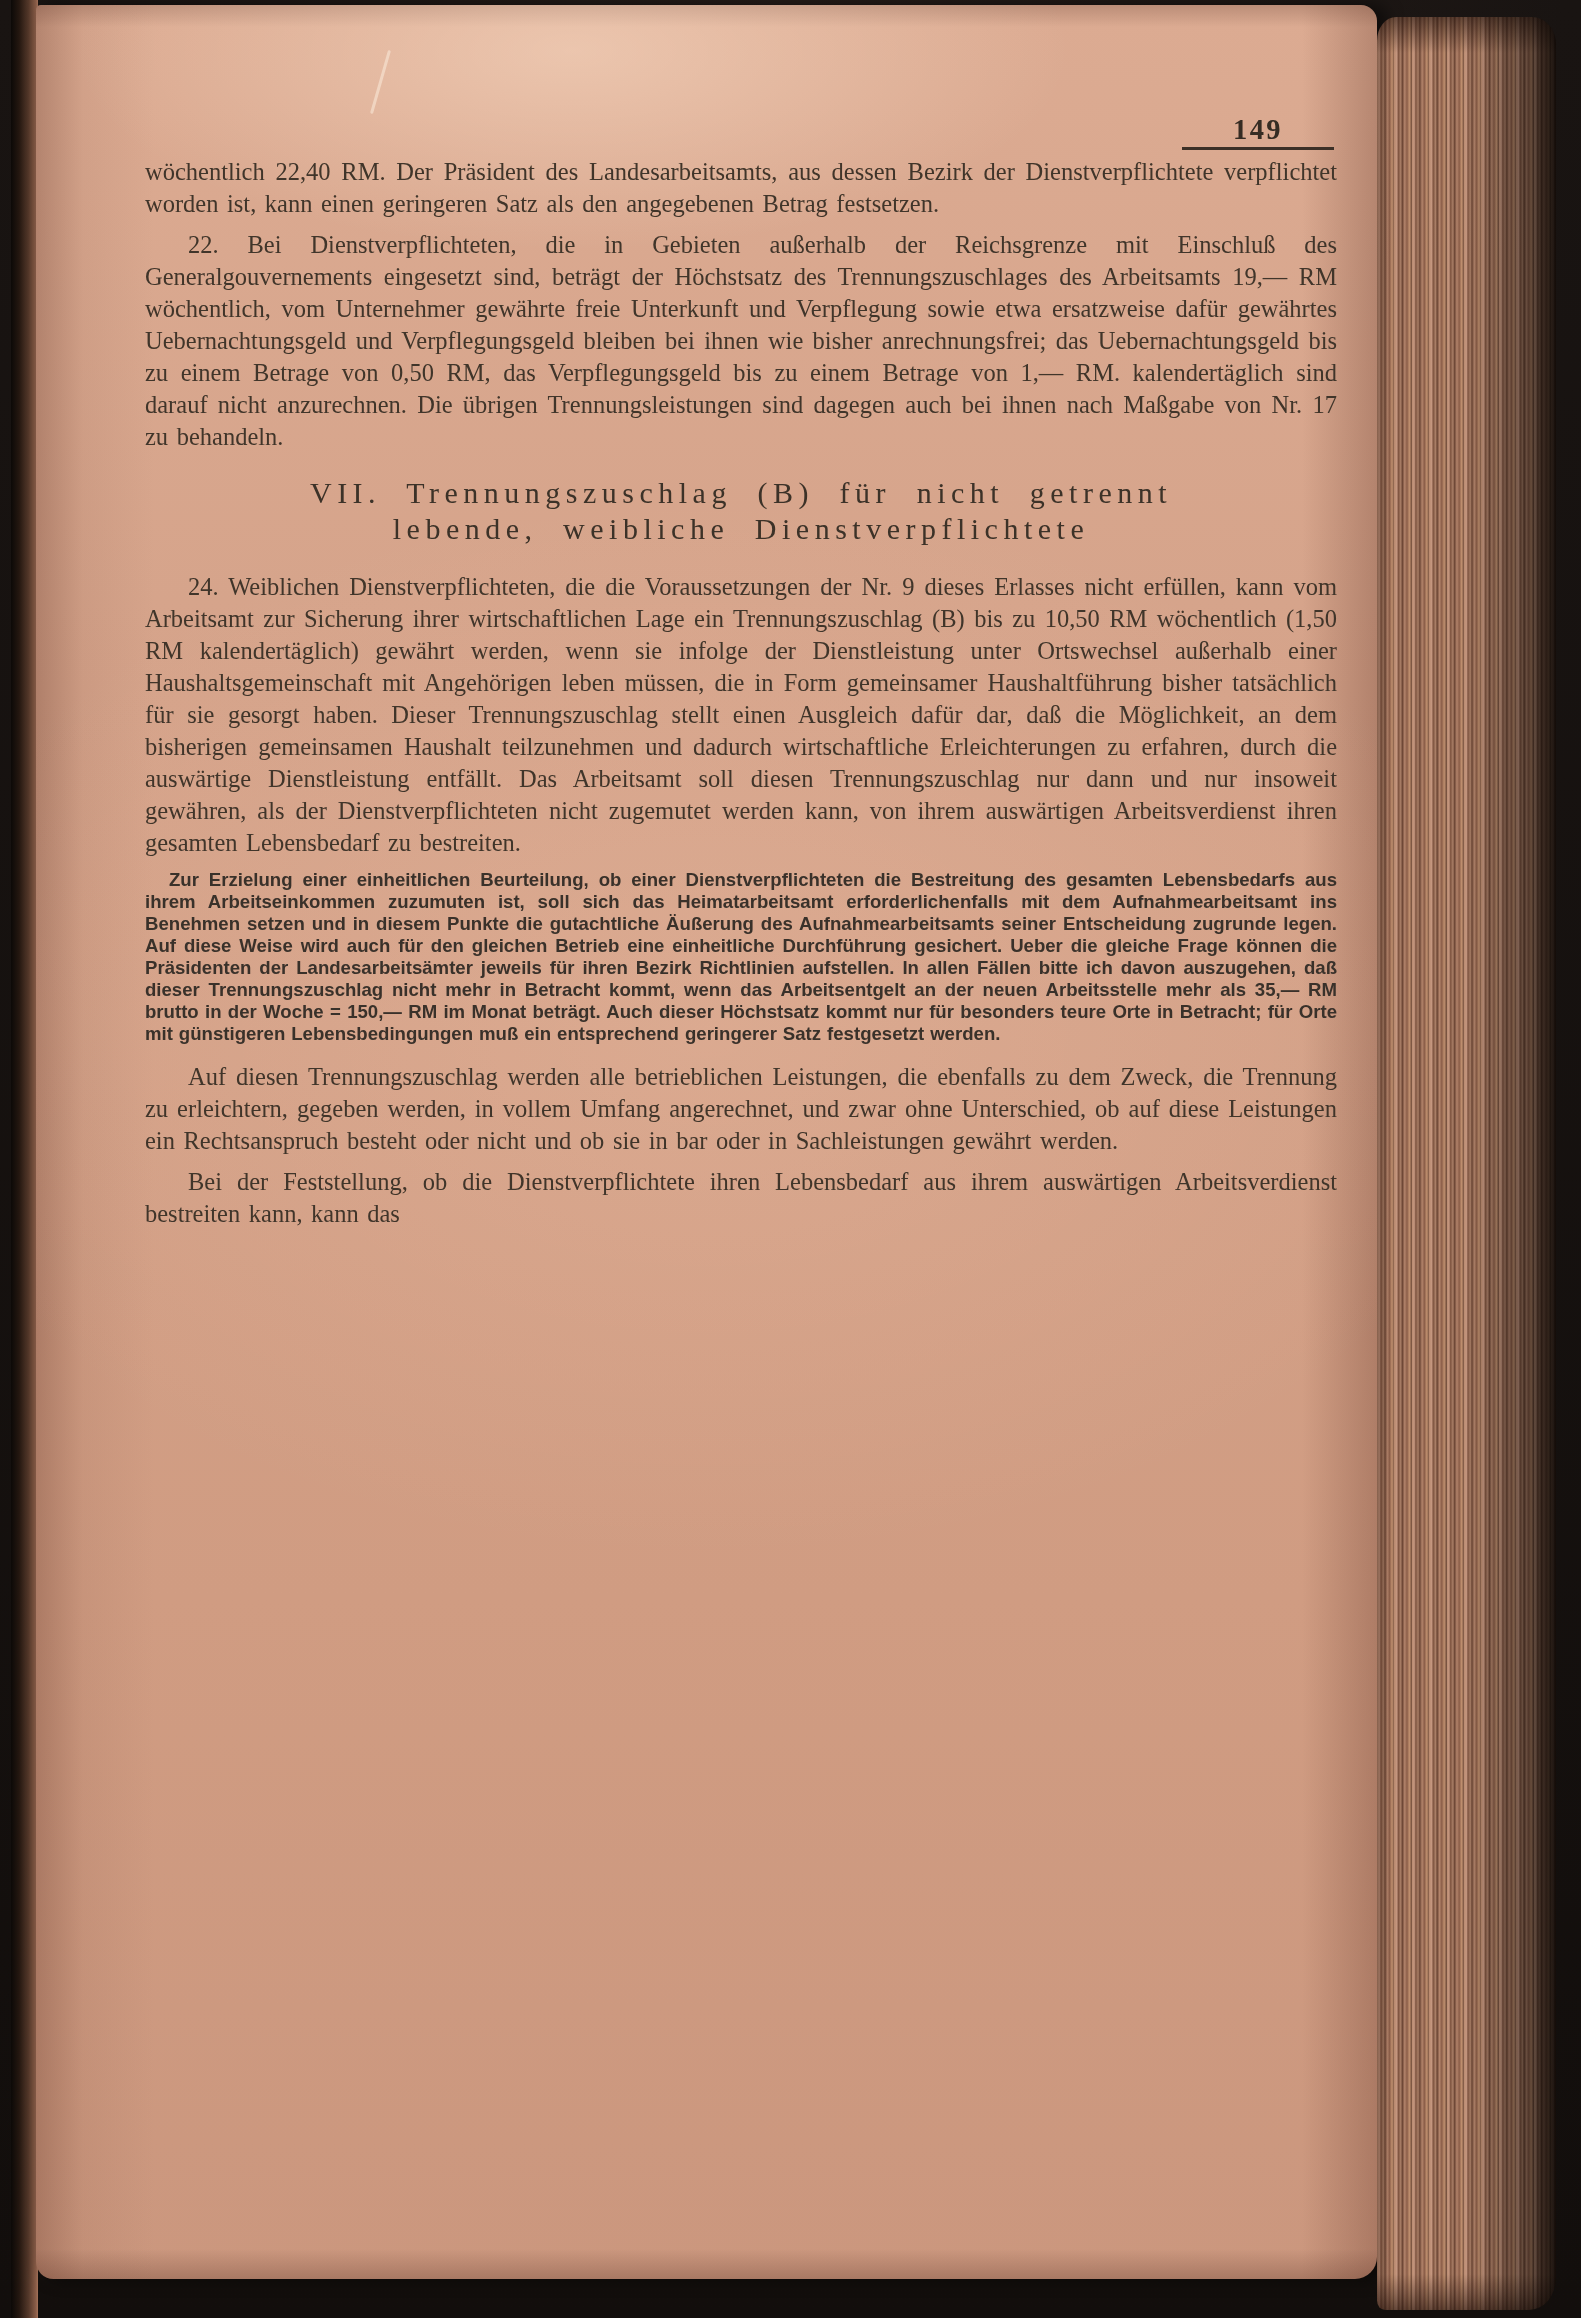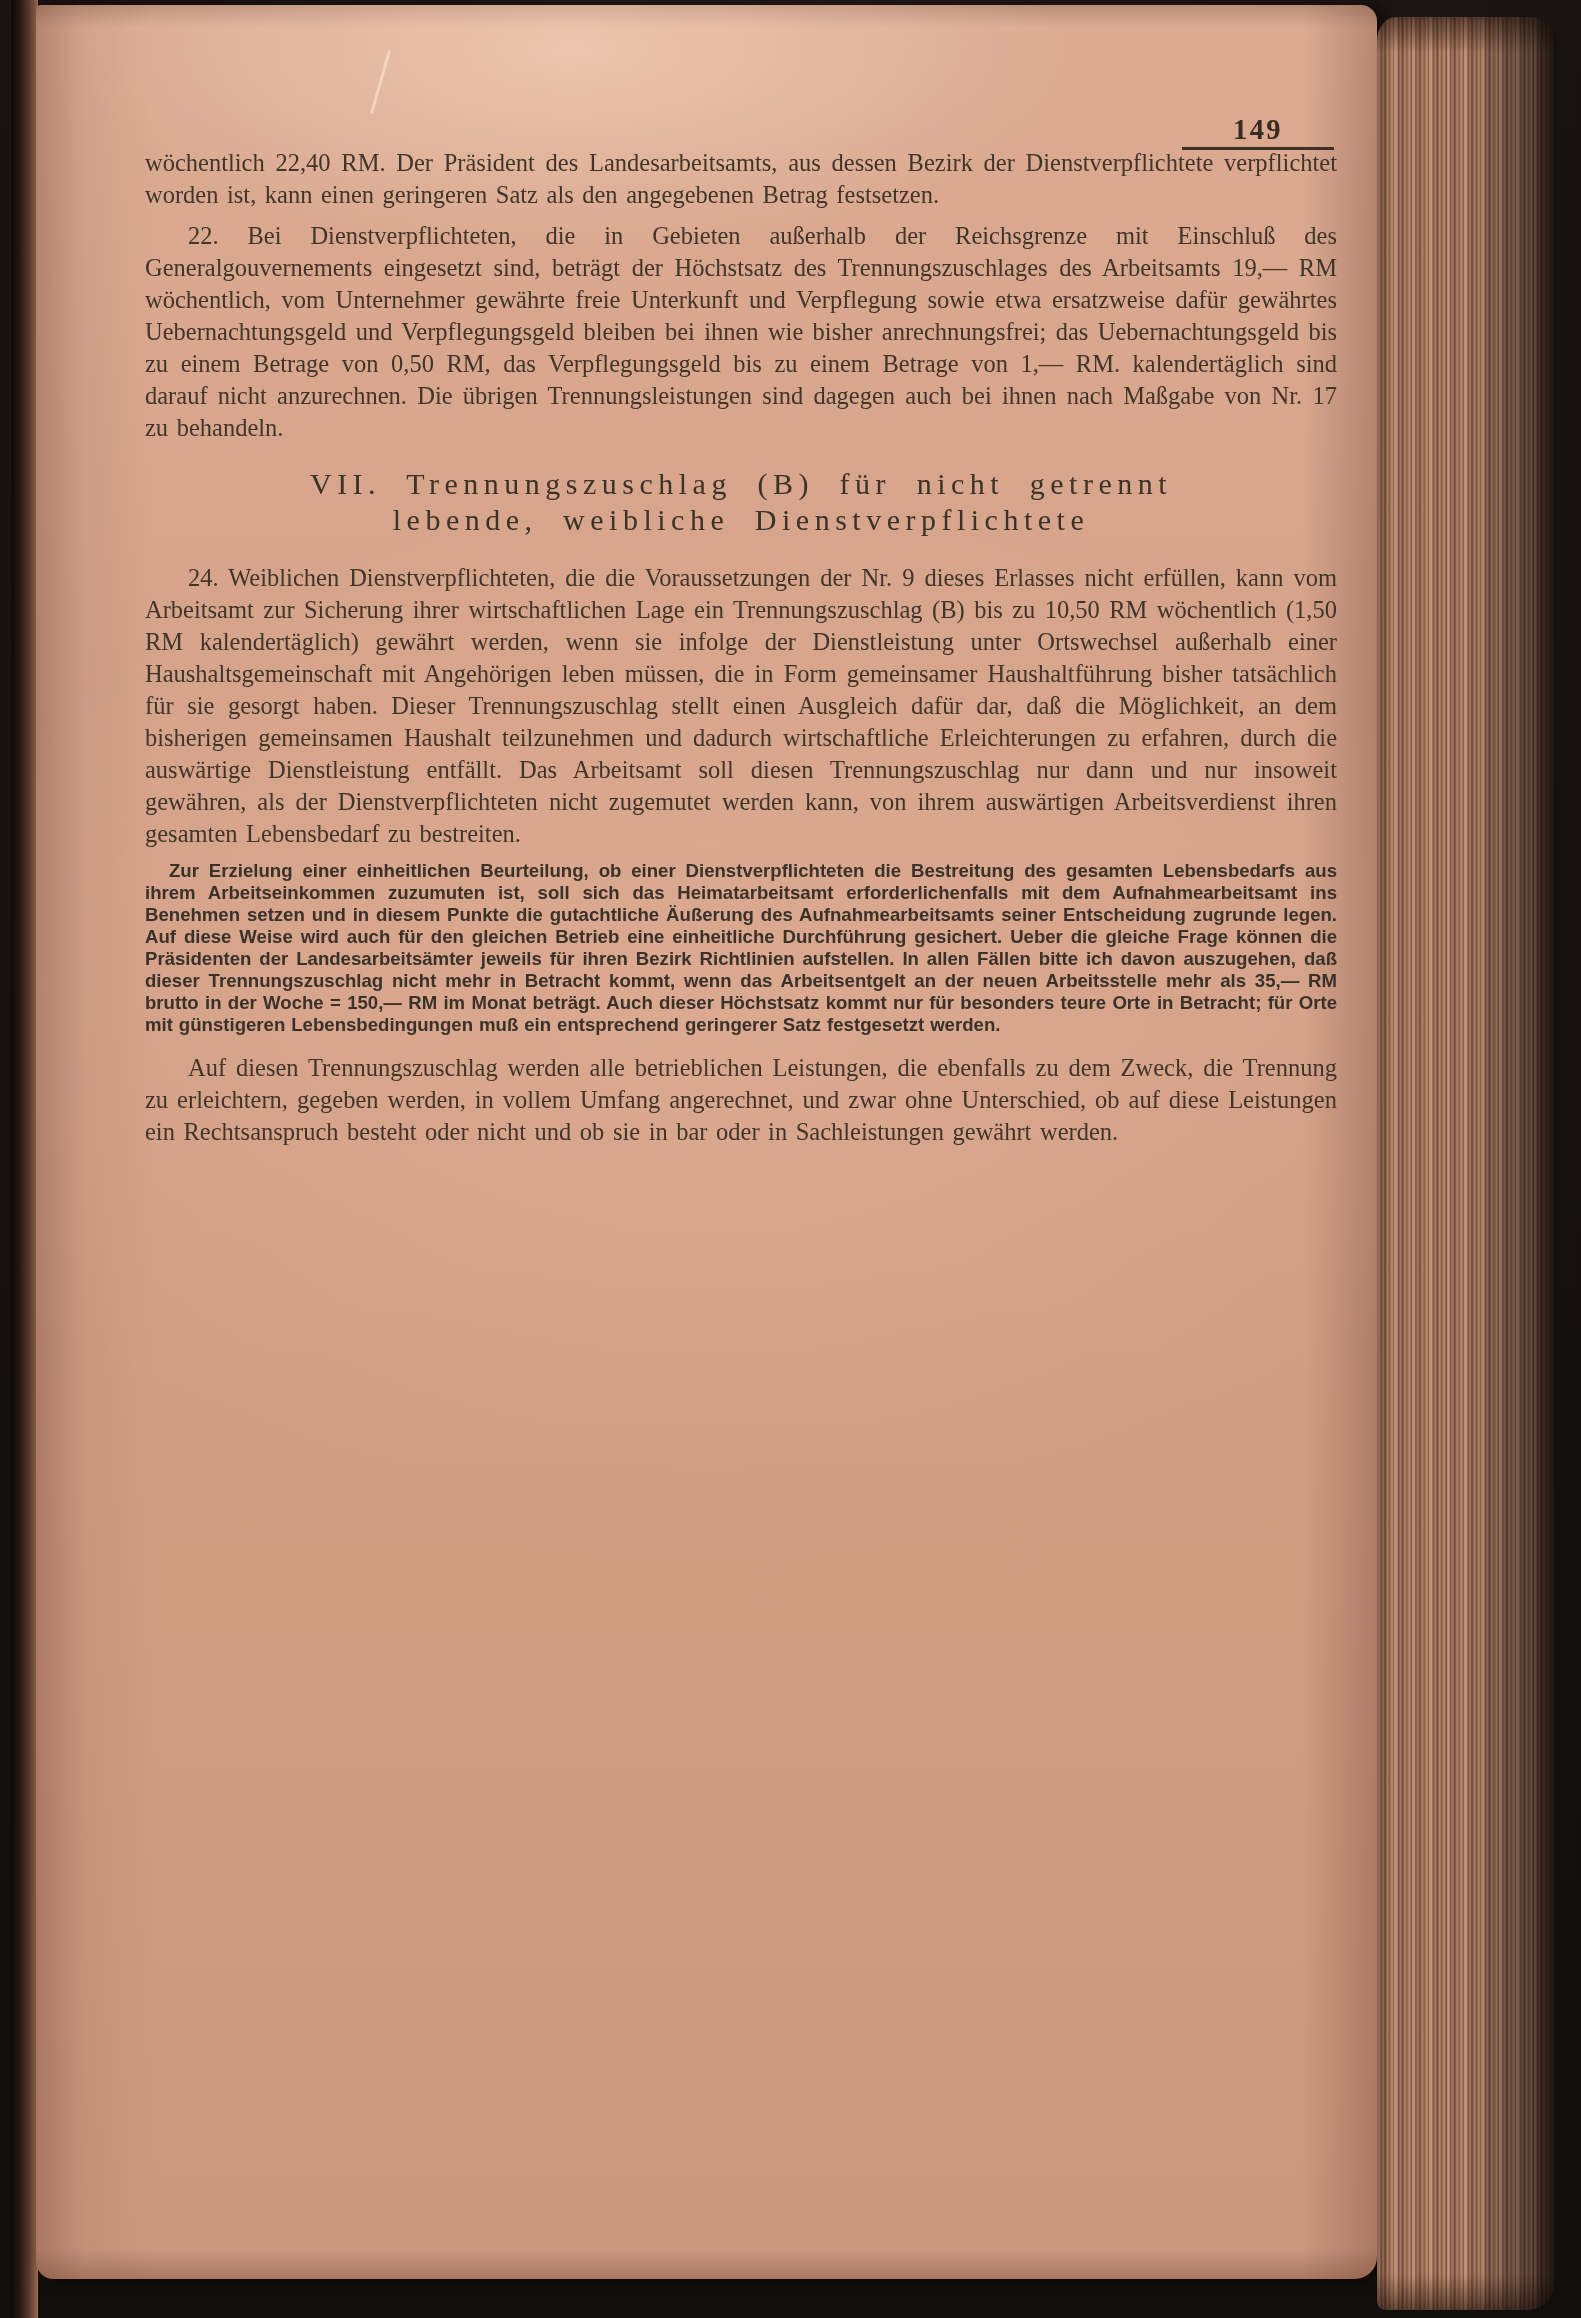--- a/index.html
+++ b/index.html
@@ -75,21 +75,21 @@
     border-bottom: 3.2px solid #3c3027;
   }
   .pagenum {
     font-size: 28.5px;
     font-weight: 600;
     letter-spacing: 2.4px;
     color: #362c23;
   }
   .text-block {
     position: absolute;
-    top: 142px;
+    top: 151px;
     left: 109px;
     width: 1192px;
     color: #40352a;
   }
   .para {
     margin: 0 0 9.5px 0;
     font-size: 24.5px;
     line-height: 32px;
     text-align: justify;
     text-indent: 43px;
@@ -170,20 +170,21 @@
         <span class="hl">VII. Trennungszuschlag (B) für nicht getrennt</span>
         <span class="hl">lebende, weibliche Dienstverpflichtete</span>
       </h2>
 
       <p class="para">24. Weiblichen Dienstverpflichteten, die die Voraussetzungen der Nr. 9 dieses Erlasses nicht erfüllen, kann vom Arbeitsamt zur Sicherung ihrer wirtschaftlichen Lage ein Trennungszuschlag (B) bis zu 10,50 RM wöchentlich (1,50 RM kalendertäglich) gewährt werden, wenn sie infolge der Dienstleistung unter Ortswechsel außerhalb einer Haushaltsgemeinschaft mit Angehörigen leben müssen, die in Form gemeinsamer Haushaltführung bisher tatsächlich für sie gesorgt haben. Dieser Trennungszuschlag stellt einen Ausgleich dafür dar, daß die Möglichkeit, an dem bisherigen gemeinsamen Haushalt teilzunehmen und dadurch wirtschaftliche Erleichterungen zu erfahren, durch die auswärtige Dienstleistung entfällt. Das Arbeitsamt soll diesen Trennungszuschlag nur dann und nur insoweit gewähren, als der Dienstverpflichteten nicht zugemutet werden kann, von ihrem auswärtigen Arbeitsverdienst ihren gesamten Lebensbedarf zu bestreiten.</p>
 
       <p class="small-print">Zur Erzielung einer einheitlichen Beurteilung, ob einer Dienstverpflichteten die Bestreitung des gesamten Lebensbedarfs aus ihrem Arbeitseinkommen zuzumuten ist, soll sich das Heimatarbeitsamt erforderlichenfalls mit dem Aufnahmearbeitsamt ins Benehmen setzen und in diesem Punkte die gutachtliche Äußerung des Aufnahmearbeitsamts seiner Entscheidung zugrunde legen. Auf diese Weise wird auch für den gleichen Betrieb eine einheitliche Durchführung gesichert. Ueber die gleiche Frage können die Präsidenten der Landesarbeitsämter jeweils für ihren Bezirk Richtlinien aufstellen. In allen Fällen bitte ich davon auszugehen, daß dieser Trennungszuschlag nicht mehr in Betracht kommt, wenn das Arbeitsentgelt an der neuen Arbeitsstelle mehr als 35,— RM brutto in der Woche = 150,— RM im Monat beträgt. Auch dieser Höchstsatz kommt nur für besonders teure Orte in Betracht; für Orte mit günstigeren Lebensbedingungen muß ein entsprechend geringerer Satz festgesetzt werden.</p>
 
       <p class="para">Auf diesen Trennungszuschlag werden alle betrieblichen Leistungen, die ebenfalls zu dem Zweck, die Trennung zu erleichtern, gegeben werden, in vollem Umfang angerechnet, und zwar ohne Unterschied, ob auf diese Leistungen ein Rechtsanspruch besteht oder nicht und ob sie in bar oder in Sachleistungen gewährt werden.</p>
 
+      <p class="para">Bei der Feststellung, ob die Dienstverpflichtete ihren Lebensbedarf aus ihrem auswärtigen Arbeitsverdienst bestreiten kann, kann das</p>
 
     </div>
 
     <div class="speck-dark"></div>
     <div class="scratch"></div>
 
   </div>
 
   <div class="page-stack"></div>
 

